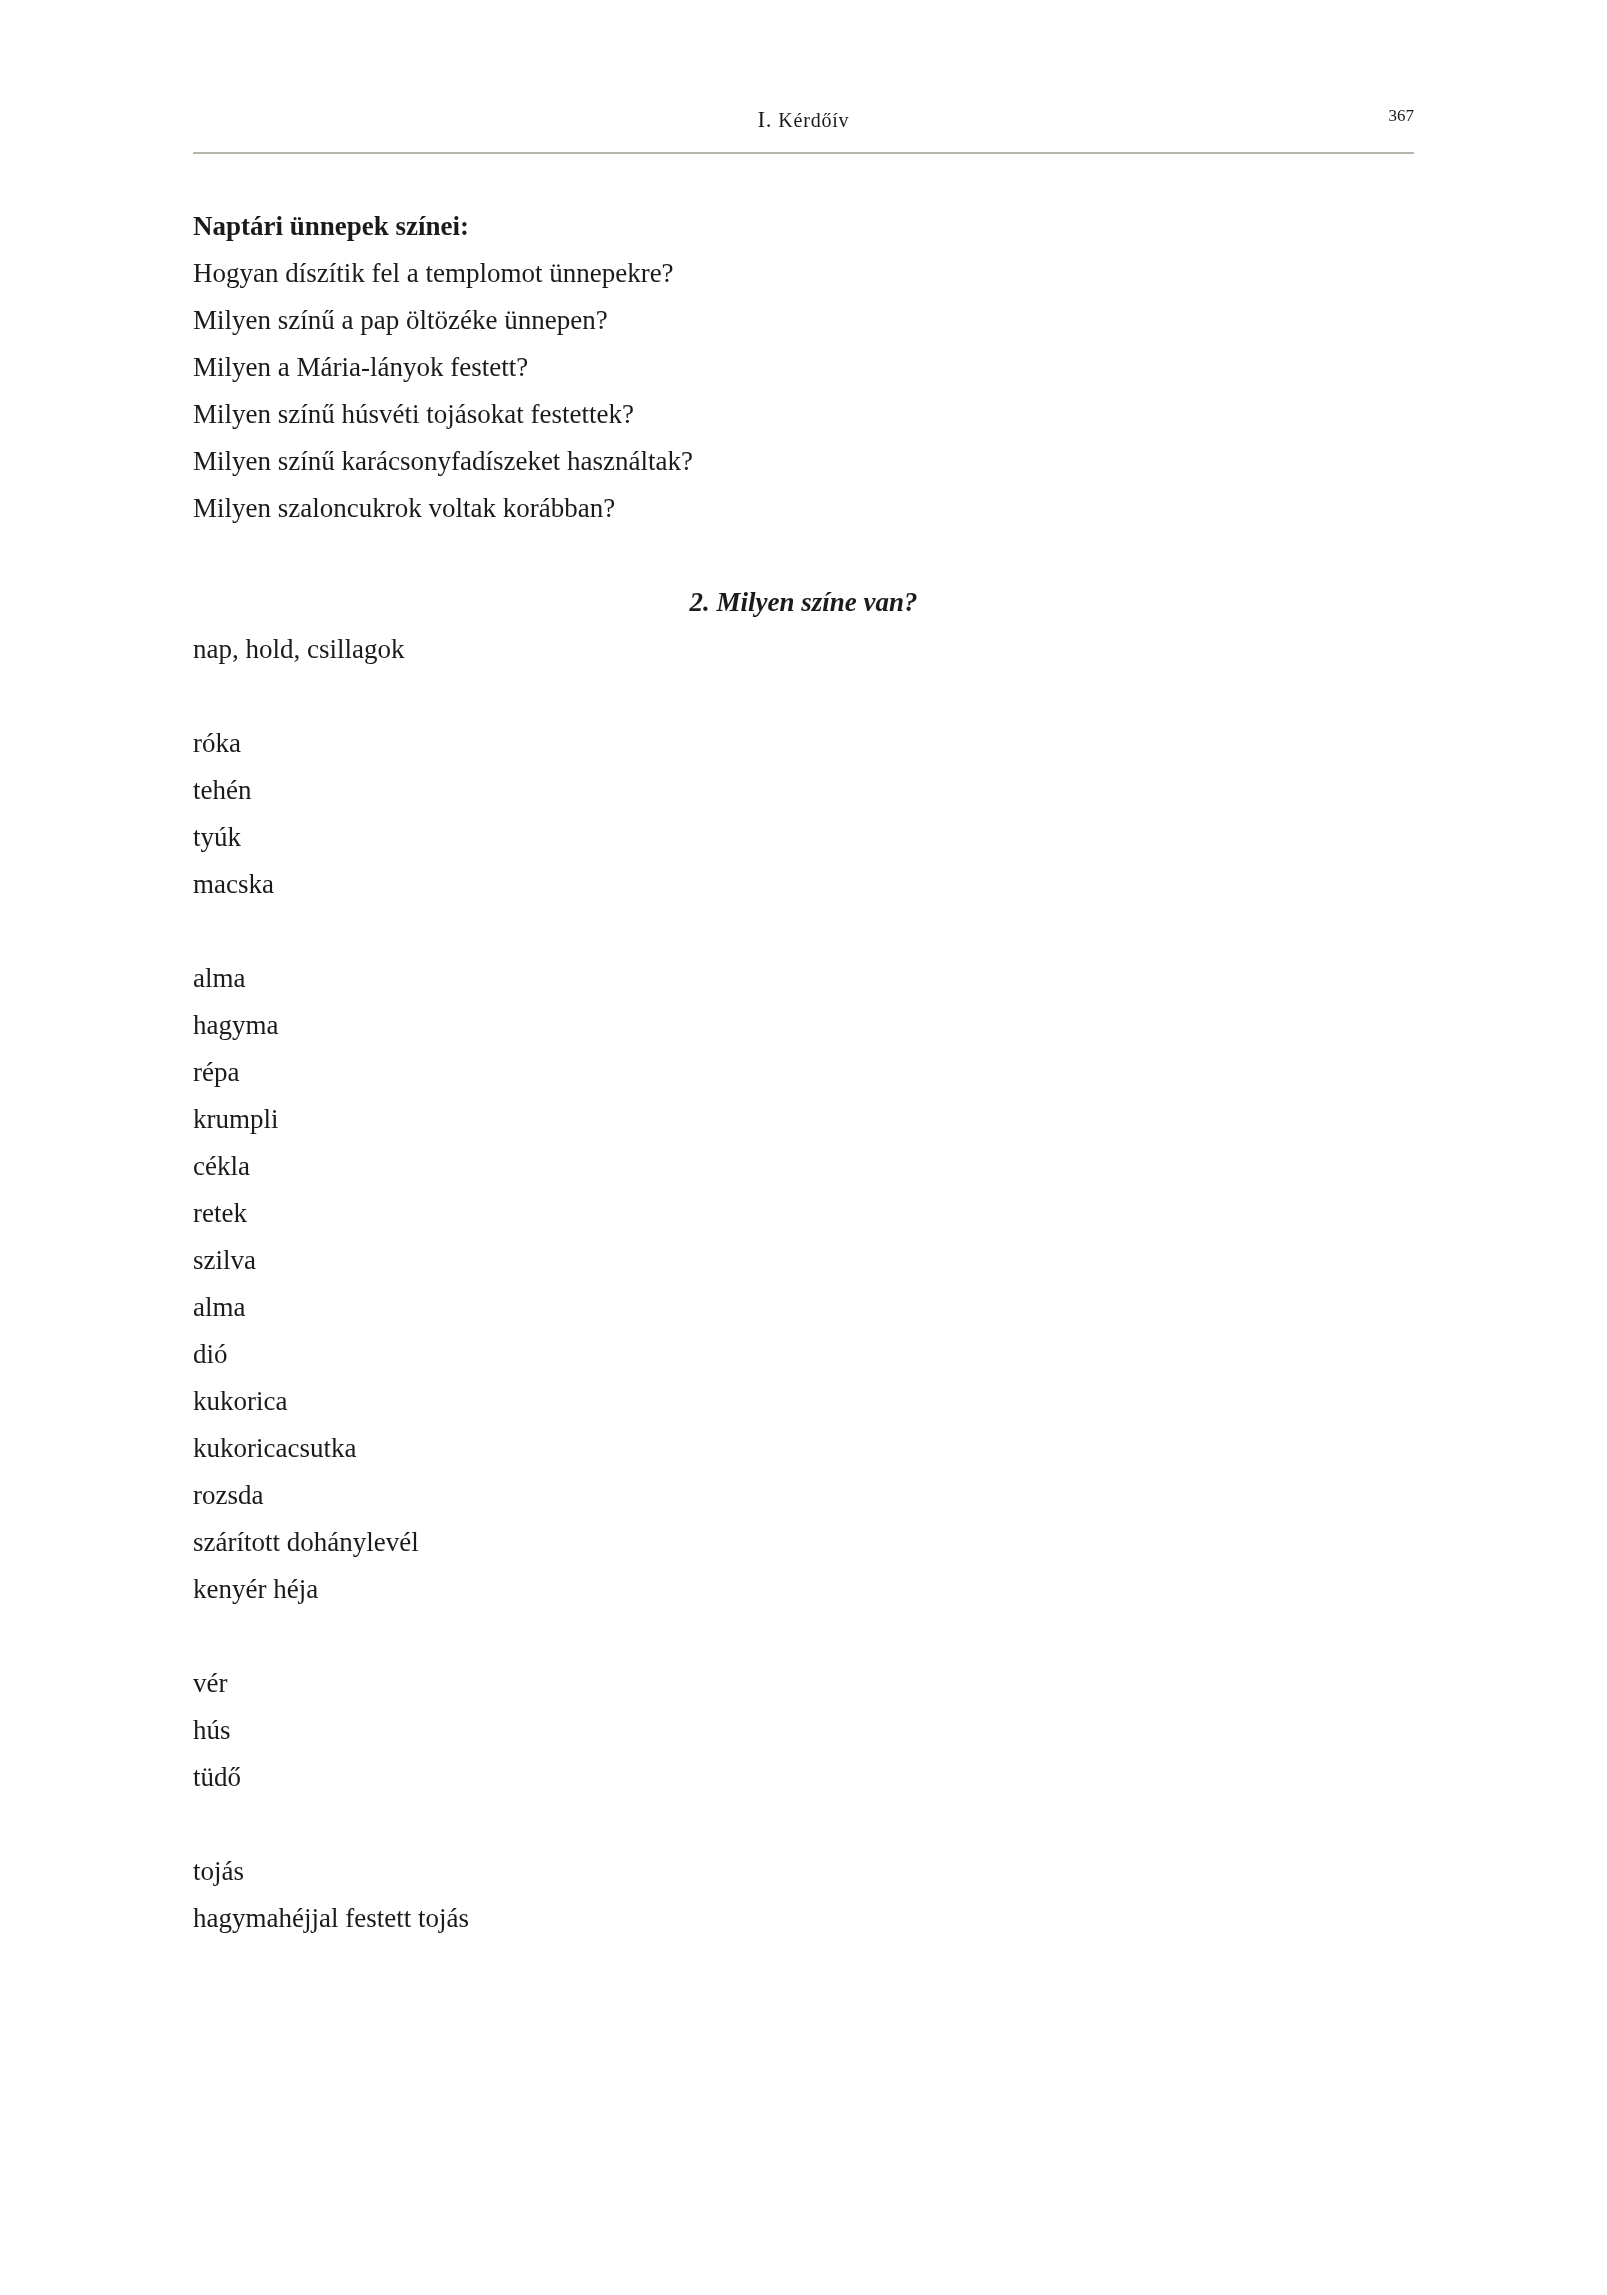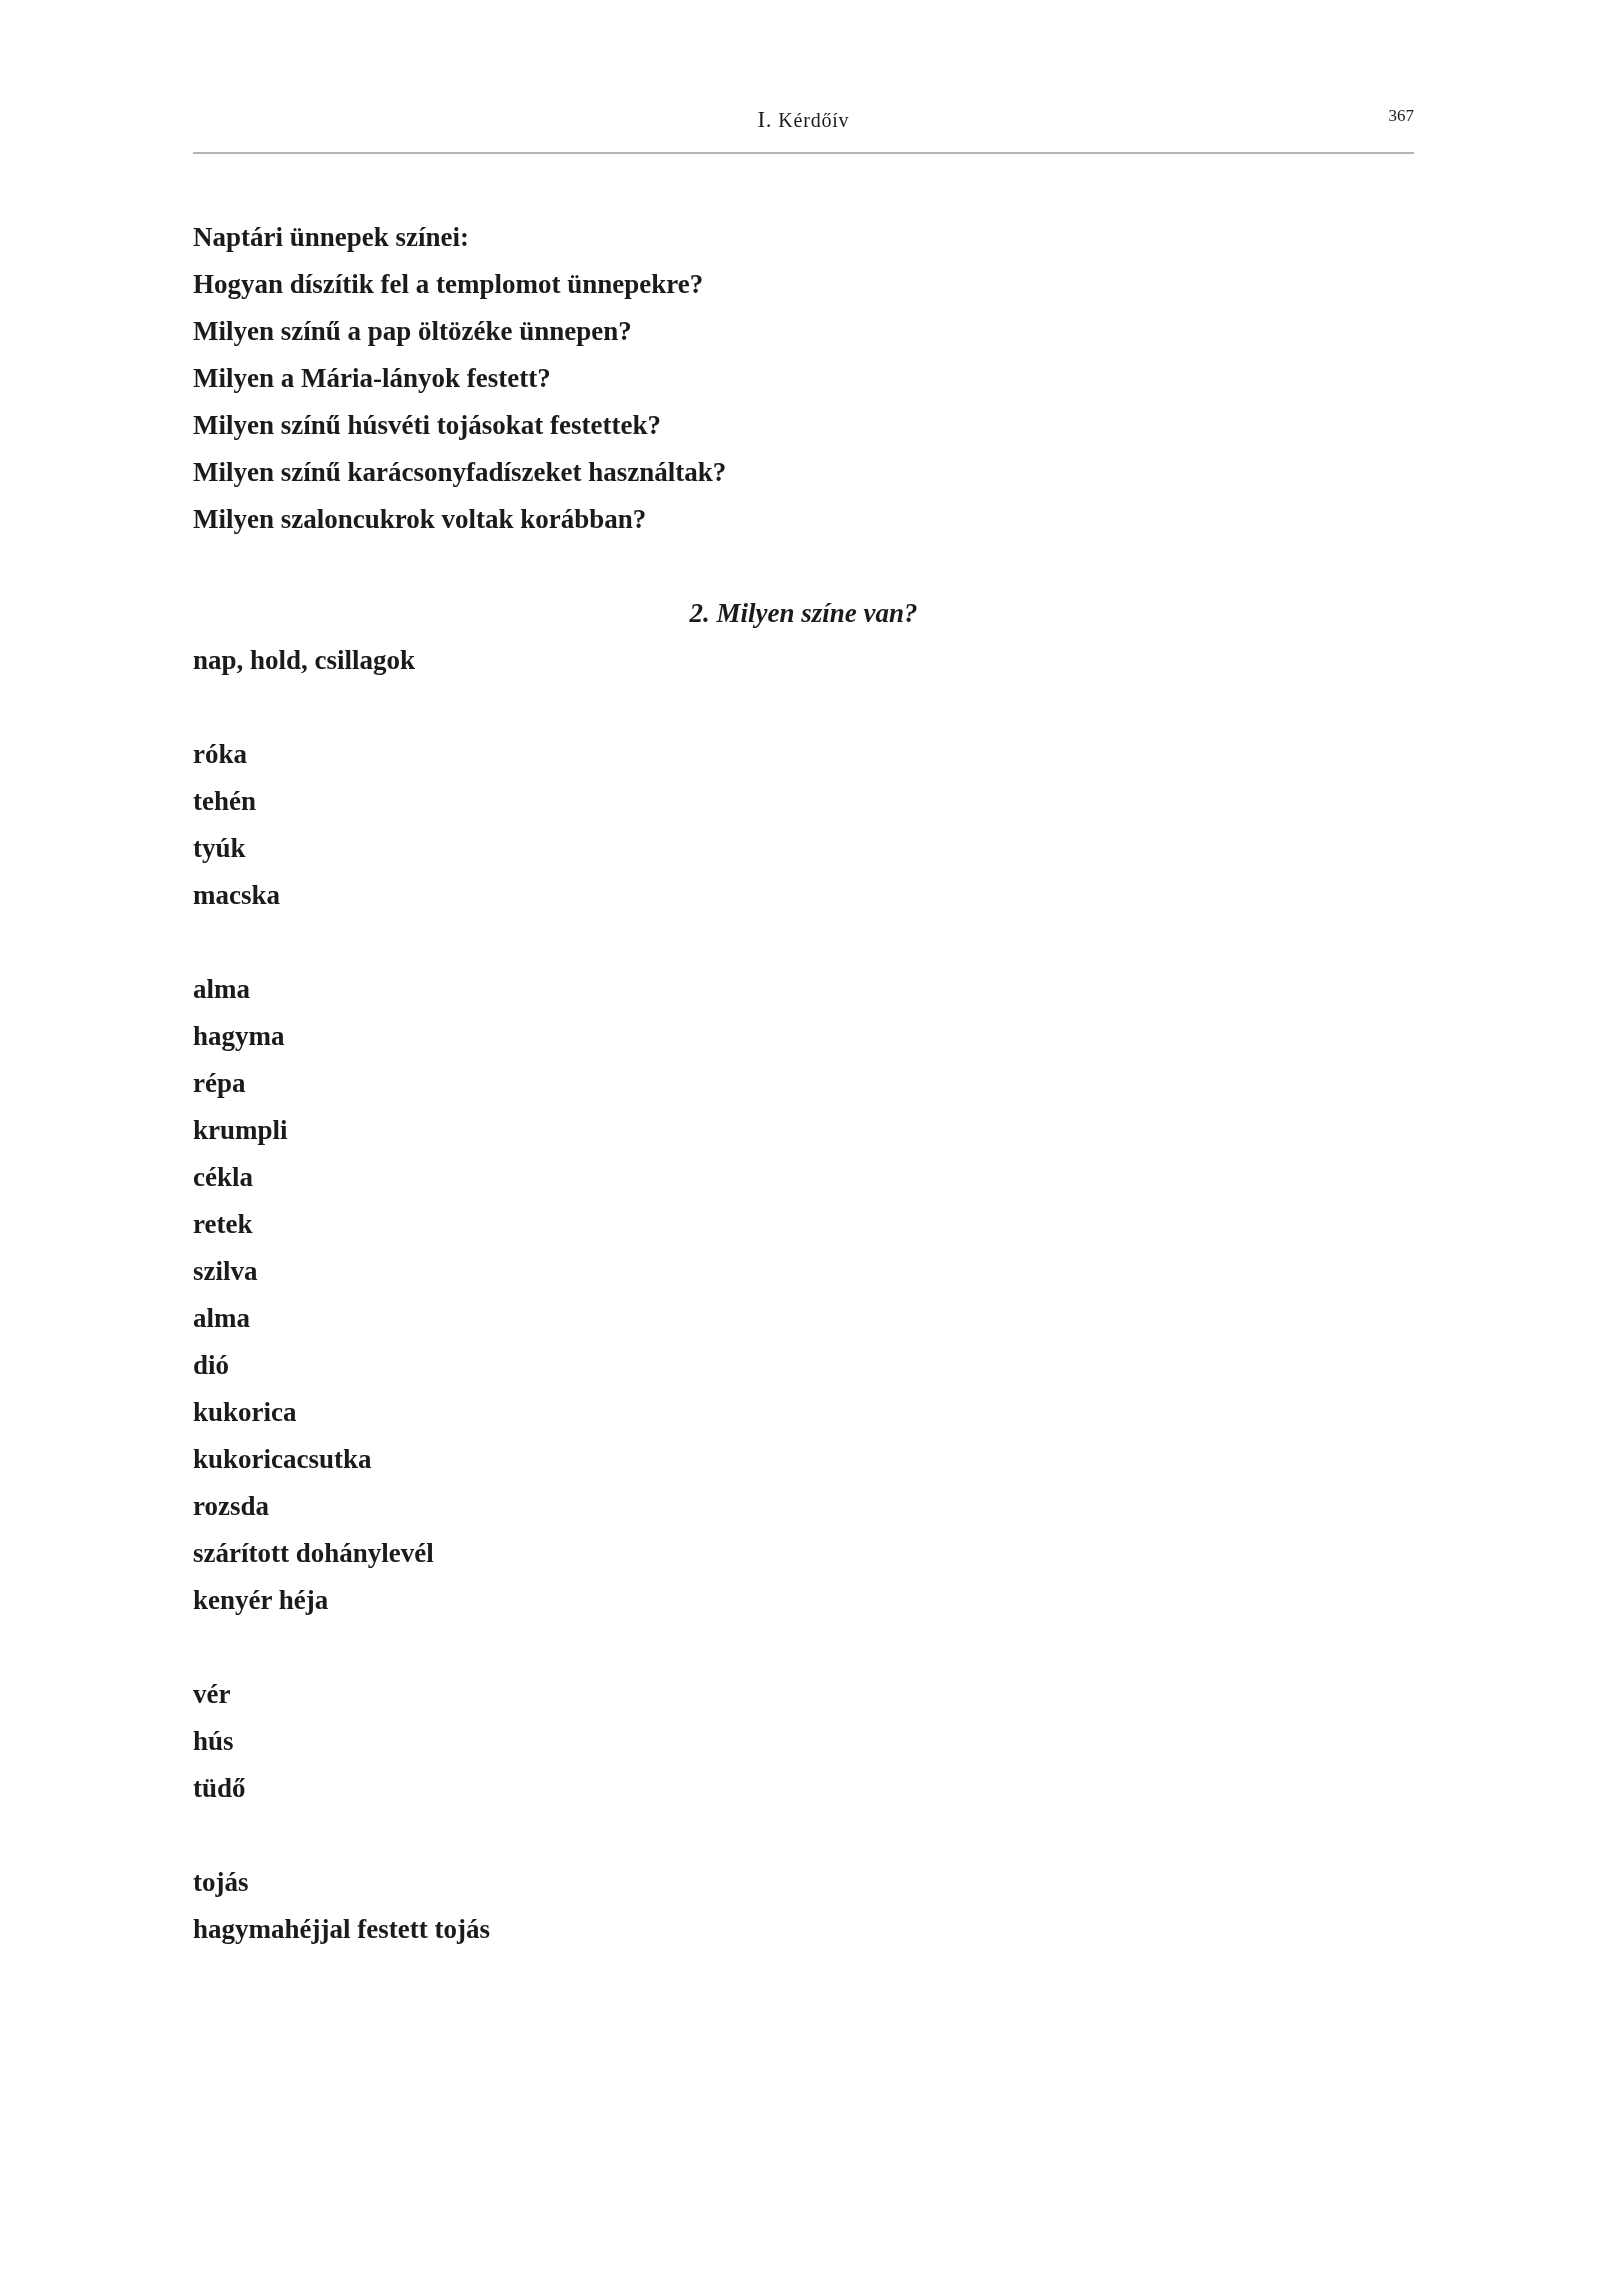--- a/index.html
+++ b/index.html
@@ -57,28 +57,27 @@
   .header-rule {
     position: absolute;
     left: 0;
     right: 0;
     top: 53px;
     height: 1.6px;
     background: #b9b5ac;
   }
   
   .body-block {
-    margin-top: 54px;
+    margin-top: 43px;
   }
   .line {
     font-size: 27px;
     line-height: 47px;
     color: #1b1b19;
     white-space: pre;
-    font-weight: bold;
   }
   .line.bold {
     font-weight: 700;
   }
   .line.bolditalic {
     font-weight: 700;
     font-style: italic;
     text-align: center;
   }
   .spacer {

